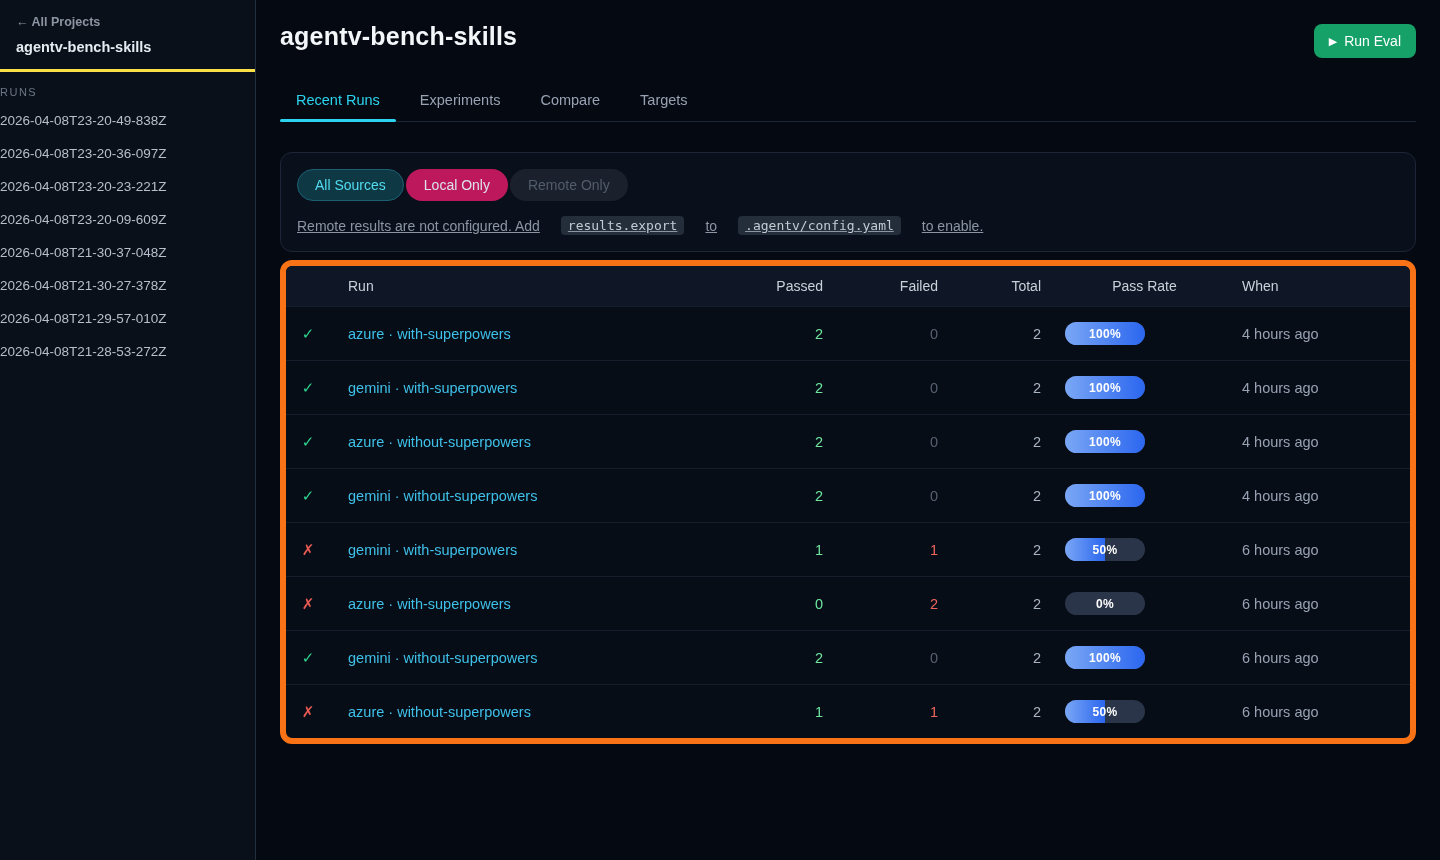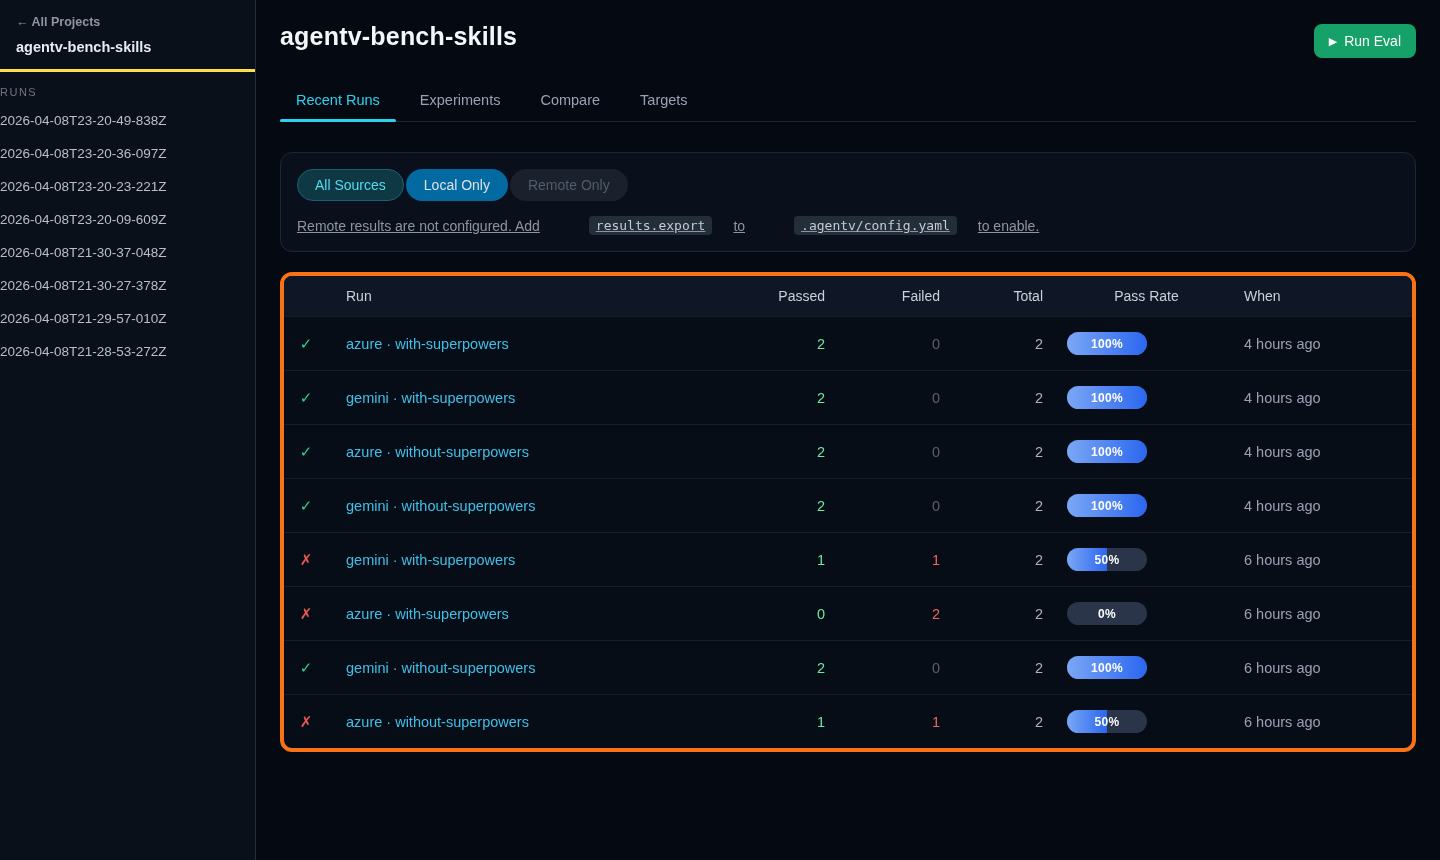--- a/index.html
+++ b/index.html
@@ -71,38 +71,38 @@
     margin-top:30px;
     border:1px solid #1c2636; border-radius:12px;
     background:#0a101b;
     padding:16px;
   }
   .chips-row { display:flex; gap:2px; }
   .chip {
     font-family:"Liberation Sans", sans-serif;
     font-size:14px; padding:7px 17px; border-radius:999px;
     border:1px solid transparent; cursor:pointer;
-    background:#0369a1; color:#dde2e9;
+    background:#be185d; color:#dde2e9;
   }
   .chip.active { background:#0d3844; color:#53dcf0; border-color:#1d5f72; }
   .chip.disabled { background:#1a212d; color:#525c6b; cursor:default; }
   .filter-note {
     margin-top:15px; font-size:14px; color:#8b95a3;
     display:flex; align-items:center; gap:21px; flex-wrap:wrap;text-decoration:underline;
   }
   .code-chip {
     font-family:"DejaVu Sans Mono", monospace;
     font-size:13px; color:#c3cbd5;
-    background:#242d3a; border-radius:4px; padding:2px 7px;margin-left:28px;
+    background:#242d3a; border-radius:4px; padding:2px 7px;
   }
 
   
   .runs-table-wrap {
-    margin-top:20px;
-    border:4px solid #f97316; border-radius:12px;
+    margin-top:8px;
+    border:6px solid #f97316; border-radius:12px;
     overflow:hidden;
     background:#070d17;
   }
   table { width:100%; border-collapse:collapse; table-layout:fixed; }
   thead tr { background:#0f1726; }
   th {
     font-size:14px; font-weight:normal; color:#c9d0da;
     padding:12px 0; text-align:left;
   }
   col.c-status { width:44px; }

